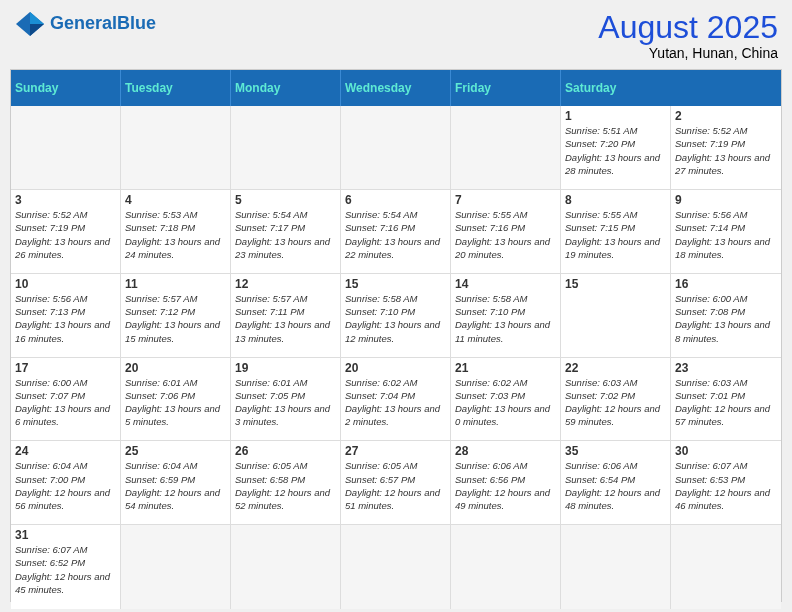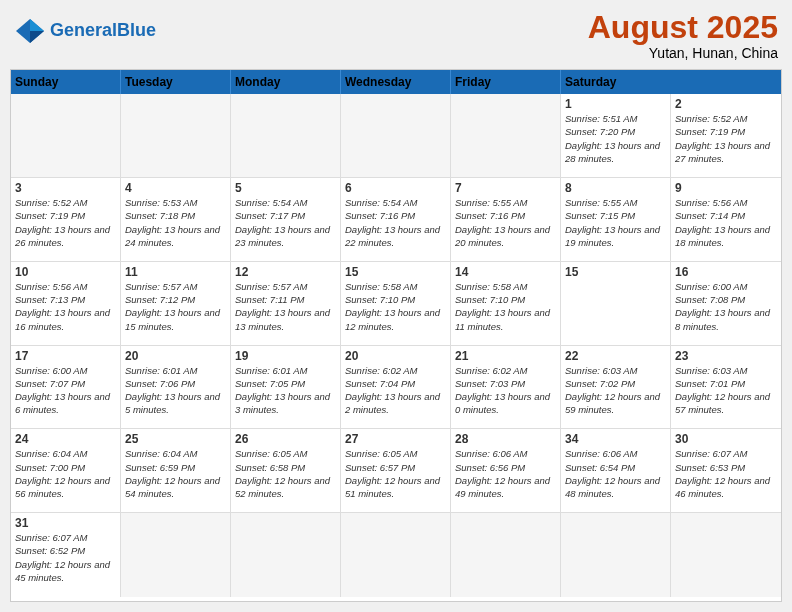--- a/index.html
+++ b/index.html
@@ -22,64 +22,63 @@
       display: flex;
       justify-content: space-between;
       align-items: flex-start;
       margin-bottom: 8px;
       padding: 0 4px;
     }
     .logo {
       display: flex;
       align-items: center;
       gap: 4px;
-      margin-top: 7px;
     }
     .logo-text {
       font-size: 18px;
       font-weight: normal;
       color: #333;
       line-height: 1.1;
     }
     .logo-text span {
       color: #1a6bb5;
       font-weight: bold;
     }
     .logo-icon {
       width: 32px;
       height: 28px;
     }
     .title-block {
       text-align: right;
     }
     .month-title {
       font-size: 32px;
-      font-weight: bold;
-      color: #c2410c;
+      font-weight: normal;
+      color: #1d4ed8;
       line-height: 1.1;
     }
     .location {
       font-size: 14px;
       color: #000000;
     }
     .calendar {
       flex: 1;
       border: 1px solid #ccc;
       background: #fff;
     }
     .cal-header {
       display: grid;
       grid-template-columns: repeat(7, 1fr);
       background: #1a6bb5;
     }
     .cal-header-cell {
-      color: #000000;
+      color: #5eead4;
       font-size: 12px;
       font-weight: bold;
-      padding: 5px 4px;
+      padding: 11px 4px;
       text-align: left;
       border-right: 1px solid #3a8ad4;
     }
     .cal-header-cell:last-child { border-right: none; }
     .cal-body {
       display: grid;
       grid-template-columns: repeat(7, 1fr);
       grid-template-rows: repeat(6, 1fr);
       height: calc(100% - 28px);
     }
@@ -249,21 +248,21 @@
         </div>
         <div class="cal-cell">
           <span class="day-num">27</span>
           <div class="sun-info">Sunrise: 6:05 AM<br>Sunset: 6:57 PM<br>Daylight: 12 hours and 51 minutes.</div>
         </div>
         <div class="cal-cell">
           <span class="day-num">28</span>
           <div class="sun-info">Sunrise: 6:06 AM<br>Sunset: 6:56 PM<br>Daylight: 12 hours and 49 minutes.</div>
         </div>
         <div class="cal-cell">
-          <span class="day-num">34</span>
+          <span class="day-num">35</span>
           <div class="sun-info">Sunrise: 6:06 AM<br>Sunset: 6:54 PM<br>Daylight: 12 hours and 48 minutes.</div>
         </div>
         <div class="cal-cell">
           <span class="day-num">30</span>
           <div class="sun-info">Sunrise: 6:07 AM<br>Sunset: 6:53 PM<br>Daylight: 12 hours and 46 minutes.</div>
         </div>
         <div class="cal-cell last-row">
           <span class="day-num">31</span>
           <div class="sun-info">Sunrise: 6:07 AM<br>Sunset: 6:52 PM<br>Daylight: 12 hours and 45 minutes.</div>
         </div>

